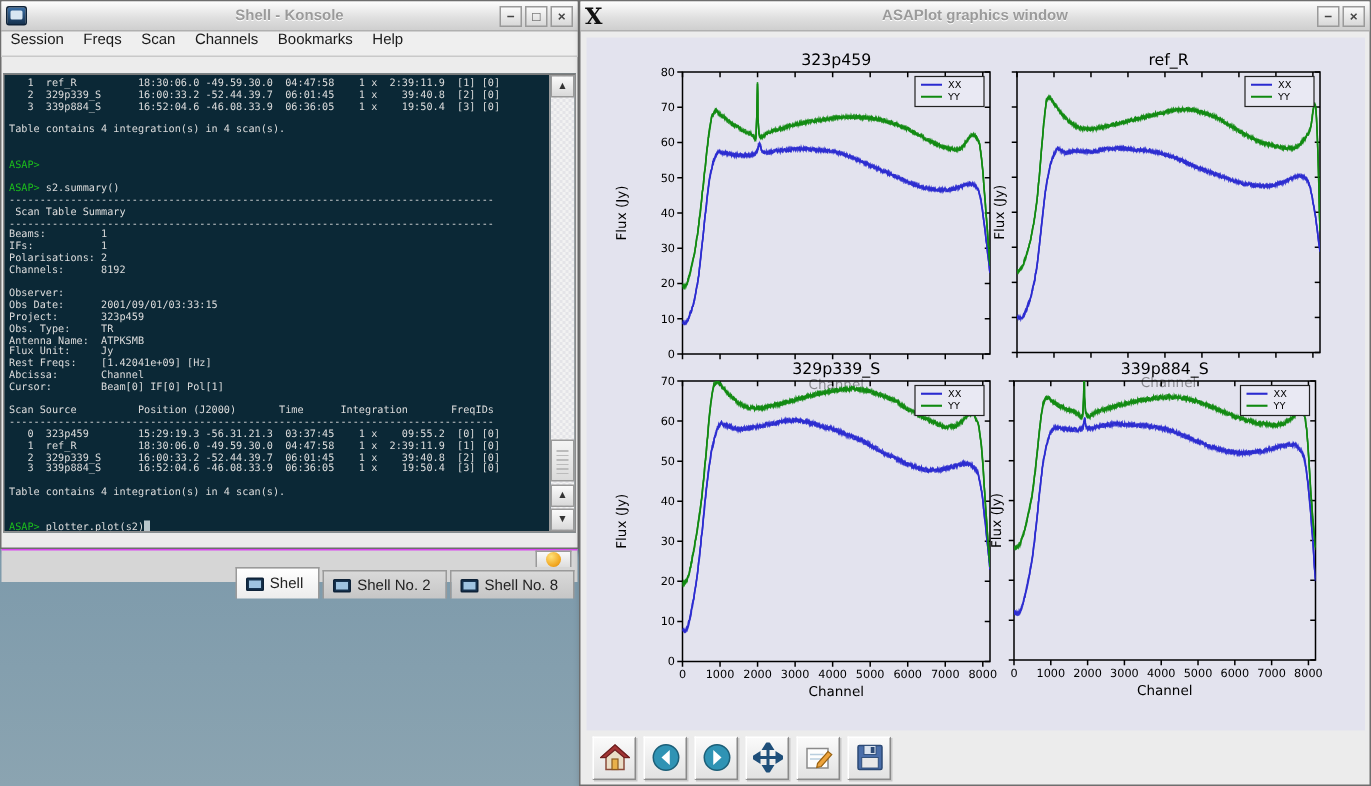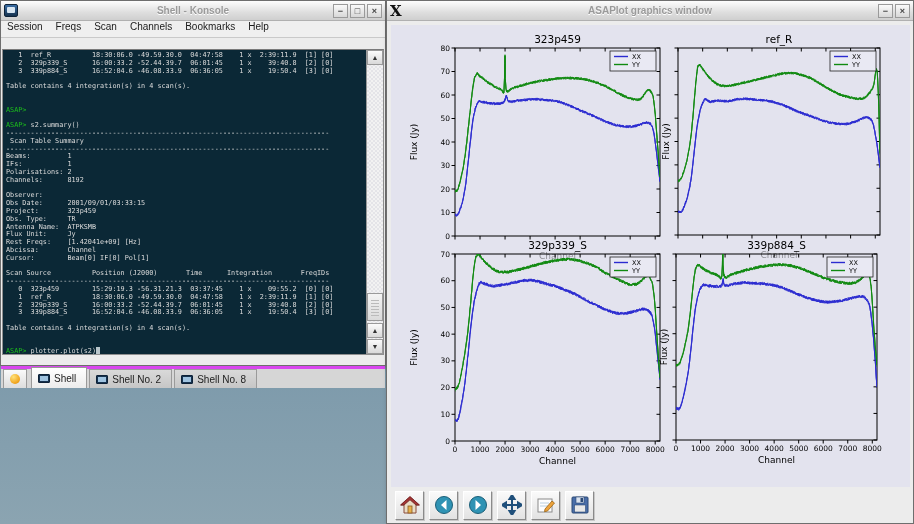--- a/index.html
+++ b/index.html
@@ -20,21 +20,21 @@
   .menubar { height:17px; background:#efefef; border-bottom:1px solid #c9c9c9; display:flex; padding-left:6px; gap:13px; }
   .menuitem { font-size:10px; color:#1a1a1a; }
   .termframe { position:relative; height:306px; background:#0b2836; border:1px solid #8f8f8f; border-top-color:#7a7a7a; margin:11px 1px; display:flex; }
   pre.term { flex:1; font-family:"DejaVu Sans Mono", monospace; font-size:6.8px; line-height:7.8px; color:#dcdcdc; padding:2px 0 0 3px; overflow:hidden; letter-spacing:0; }
   pre.term .p { color:#1cbc1c; }
   pre.term .c { background:#b9c6cb; color:#0b2836; }
   .scrollbar { width:17px; background:repeating-conic-gradient(#f2f2f2 0% 25%, #e4e4e8 0% 50%) 0 0/4px 4px; border-left:1px solid #9a9a9a; position:relative; }
   .sbtn { position:absolute; left:0; width:16px; height:15px; background:linear-gradient(#fbfbfb,#d9d9d9); border:1px solid #9a9a9a; font-size:7px; text-align:center; line-height:14px; color:#333; }
   .sthumb { position:absolute; left:0; width:16px; height:28px; background:linear-gradient(#f4f4f4,#dadada); border:1px solid #9a9a9a; }
   .sthumb::after { content:""; position:absolute; inset:4px 3px; background:repeating-linear-gradient(0deg,#bbb 0 1px,transparent 1px 3px); }
-  .tabbar { height:22px; background:#d6d6d6; border-top:3px solid #d946ef; display:flex; align-items:flex-end; padding-left:2px; }
+  .tabbar { height:22px; background:#d6d6d6; border-top:1px solid #d946ef; display:flex; align-items:flex-end; padding-left:2px;flex-direction:column; }
   .newsess { width:24px; height:19px; border:1px solid #9a9a9a; border-bottom:none; background:linear-gradient(#fafafa,#ddd); display:flex; align-items:center; justify-content:center; margin-right:4px; }
   .newsess i { width:10px; height:10px; border-radius:50%; background:radial-gradient(circle at 35% 30%, #ffe27a, #f0a21a 70%, #b36b00); display:block; }
   .tab { height:19px; display:flex; align-items:center; gap:4px; padding:0 10px 0 6px; font-size:10px; color:#222; background:linear-gradient(#d9d9d9,#c6c6c6); border:1px solid #9a9a9a; border-bottom:none; margin-right:2px; }
   .tab.active { background:linear-gradient(#ffffff,#ececec); height:21px; font-weight:normal; }
   .tabicon { width:12px; height:9px; background:#16324f; border:1px solid #0e2238; border-radius:1px; position:relative; }
   .tabicon::after { content:""; position:absolute; inset:1px; background:#9fc3e0; }
 
   
   #plotwin { left:386px; top:0; width:528px; height:524px; }
   .x-icon { font-size:15px; font-weight:bold; color:#111; font-family:"DejaVu Serif", serif; line-height:14px; z-index:2; }

